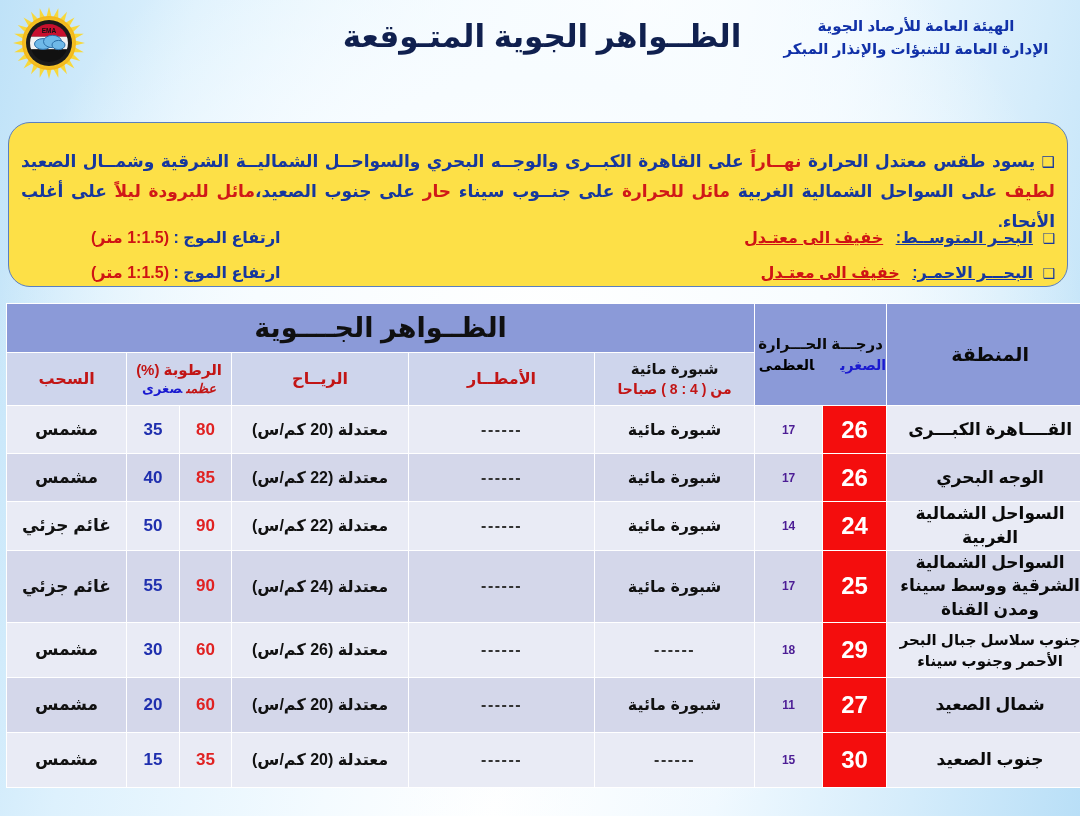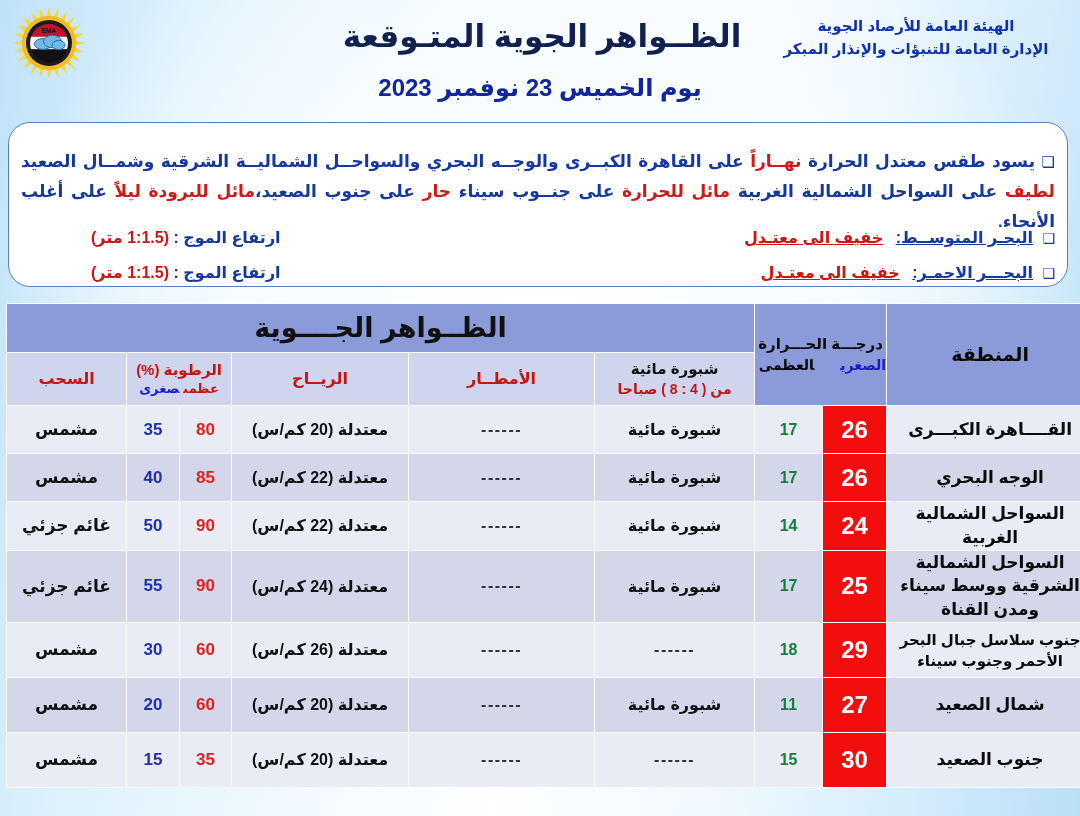--- a/index.html
+++ b/index.html
@@ -38,21 +38,21 @@
   }
   .datetitle{
     position:absolute;left:0;right:0;top:74px;margin:0 auto;width:640px;
     text-align:center;color:#12259b;font-weight:bold;font-size:24px;direction:rtl;
   }
 
   
   .infobox{
     position:absolute;left:8px;top:122px;width:1060px;height:165px;
     box-sizing:border-box;
-    background:#ffffff;
+    background:#fde047;
     border:1.5px solid #5a7fc0;
     border-radius:22px;
     direction:rtl;
     overflow:hidden;
   }
   .para{
     position:absolute;right:12px;left:12px;top:24px;
     text-align:justify;line-height:1.75;font-size:17px;font-weight:bold;
     color:#16379e;
   }
@@ -99,28 +99,28 @@
   th.temp{height:96px;background:#8b9ad8;color:#0a0a0a;font-size:15px;line-height:1.5;}
   th.temp .t1{display:block;font-size:15px;}
   th.temp .t2{display:block;font-size:14px;padding-left:28px;}
   th.temp .t2 .mx{color:#000000;}
   th.temp .t2 .mn{color:#1a1ad0;margin-left:26px;}
   th.sub{height:52px;background:#ced5ec;font-size:16px;color:#c21515;line-height:1.35;}
   th.sub .blk{color:#111111;display:block;font-size:15px;}
   th.sub .red{color:#c21515;display:block;font-size:14px;text-align:center;}
   th.sub .hum1{display:block;color:#c21515;font-size:15px;}
   th.sub .hum2{display:block;font-size:13px;}
-  th.sub .hum2 .mx{color:#c21515;}
+  th.sub .hum2 .mx{color:#c21515;font-style:italic;}
   th.sub .hum2 .mn{color:#1a1ad0;margin-right:4px;}
 
   tr.r-odd td{background:#e9ebf5;}
   tr.r-even td{background:#d4d7ea;}
   td.region{font-size:17px;color:#0a0a0a;line-height:1.4;padding:4px 6px;}
   td.tmax{background:#f40d0d !important;color:#ffffff;font-size:24px;margin-top:8px;}
-  td.tmin{color:#15803d;font-size:16px;}
+  td.tmin{color:#4c1d95;font-size:12px;}
   td.mist{font-size:16px;color:#111111;}
   td.rain{font-size:16px;color:#222222;letter-spacing:1px;}
   td.wind{font-size:16px;color:#111111;}
   td.hmax{color:#e02222;font-size:17px;}
   td.hmin{color:#1f2fae;font-size:17px;}
   td.cloud{font-size:17px;color:#111111;}
   td.dash{font-size:16px;color:#333;letter-spacing:1.5px;}
   tr.row{height:48px;}
   tr.row.tall{height:55px;}
 </style>
@@ -194,21 +194,20 @@
         </g>
       </svg>
     </div>
 
     <div class="org">
       <div>الهيئة العامة للأرصاد الجوية</div>
       <div class="l2">الإدارة العامة للتنبؤات والإنذار المبكر</div>
     </div>
 
     <div class="maintitle">الظــواهر الجوية المتـوقعة</div>
-    <div class="datetitle">يوم الخميس 23 نوفمبر 2023</div>
   </div>
 
   <div class="infobox">
 
     <div class="para">
       <span class="bullet">❑</span>
       <span>يسود طقس معتدل الحرارة </span><span class="rd">نهــاراً</span><span> على القاهرة الكبــرى والوجــه البحري والسواحــل الشماليــة الشرقية وشمــال الصعيد</span>
       <span class="rd">لطيف</span><span> على السواحل الشمالية الغربية </span><span class="rd">مائل للحرارة</span><span> على جنــوب سيناء </span><span class="rd">حار</span><span> على جنوب الصعيد،</span><span class="rd">مائل للبرودة ليلاً</span><span> على أغلب الأنحاء.</span>
     </div>
 

